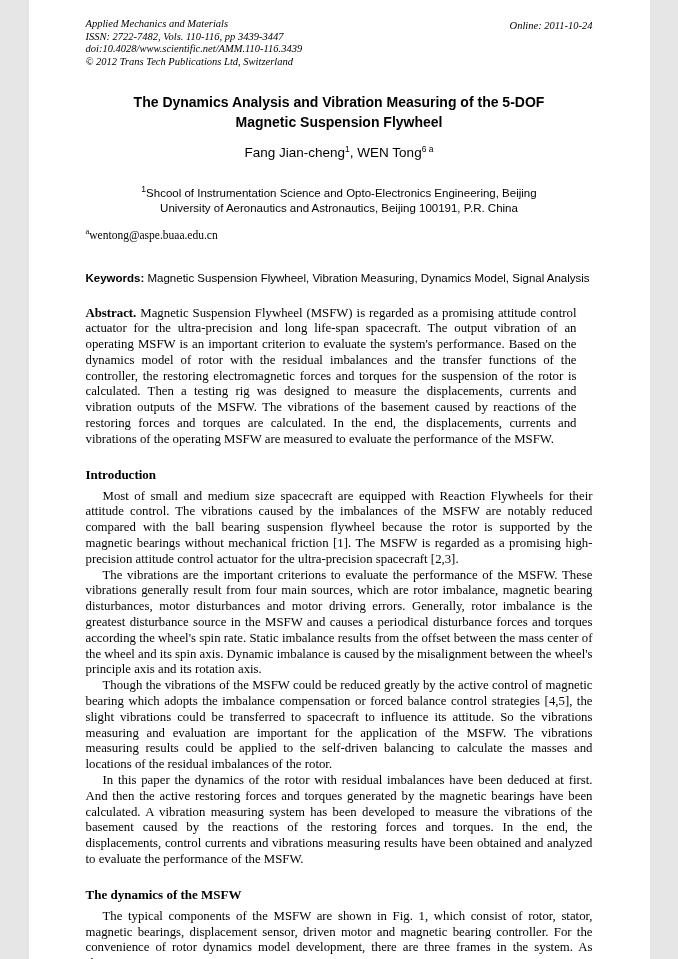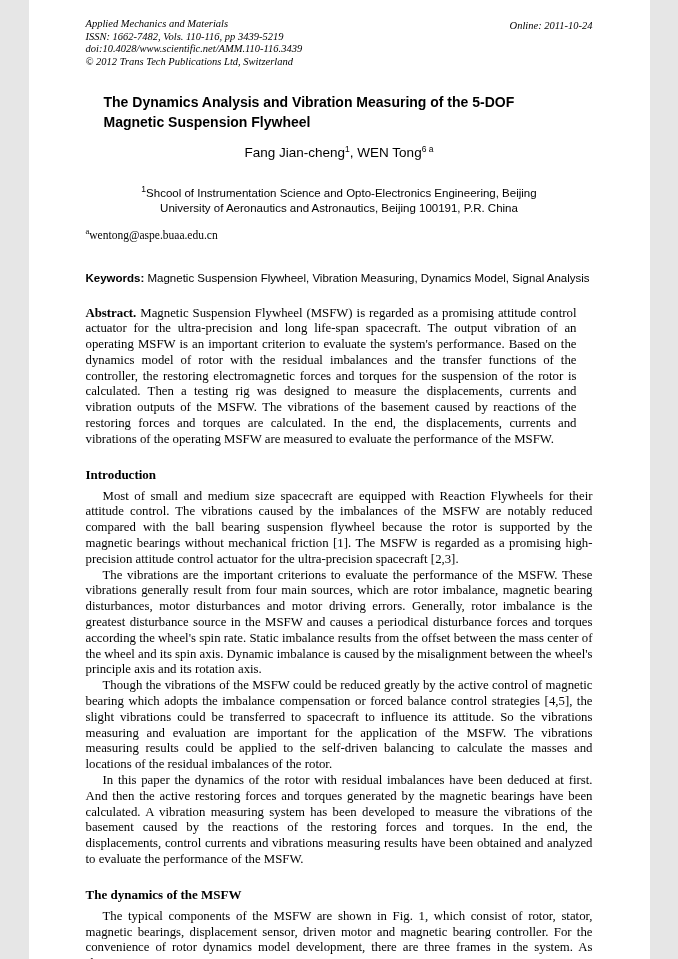--- a/index.html
+++ b/index.html
@@ -25,20 +25,21 @@
     position: absolute;
     right: 0;
     top: 2px;
     font-style: italic;
   }
   .title {
     font-family: "Liberation Sans", sans-serif;
     font-size: 14px;
     line-height: 20px;
     font-weight: bold;
+    text-align: center;
     margin: 24px 18px 4px 18px;
   }
   .authors {
     font-family: "Liberation Sans", sans-serif;
     font-size: 13.5px;
     text-align: center;
     margin-top: 13px;
   }
   sup {
     font-size: 8.5px;
@@ -89,21 +90,21 @@
   .body-par .ital { font-style: italic; }
 </style>
 </head>
 <body>
 
 <div class="page">
 
   <div class="header">
     <div class="header-left">
       <div>Applied Mechanics and Materials</div>
-      <div>ISSN: 1662-7482, Vols. 110-116, pp 3439-5219</div>
+      <div>ISSN: 2722-7482, Vols. 110-116, pp 3439-3447</div>
       <div>doi:10.4028/www.scientific.net/AMM.110-116.3439</div>
       <div>© 2012 Trans Tech Publications Ltd, Switzerland</div>
     </div>
     <div class="header-right">Online: 2011-10-24</div>
   </div>
 
   <h1 class="title">The Dynamics Analysis and Vibration Measuring of the 5-DOF Magnetic Suspension Flywheel</h1>
 
   <div class="authors"><span>Fang Jian-cheng</span><sup>1</sup><span>, </span><span>WEN Tong</span><sup>6 a</sup></div>
 

